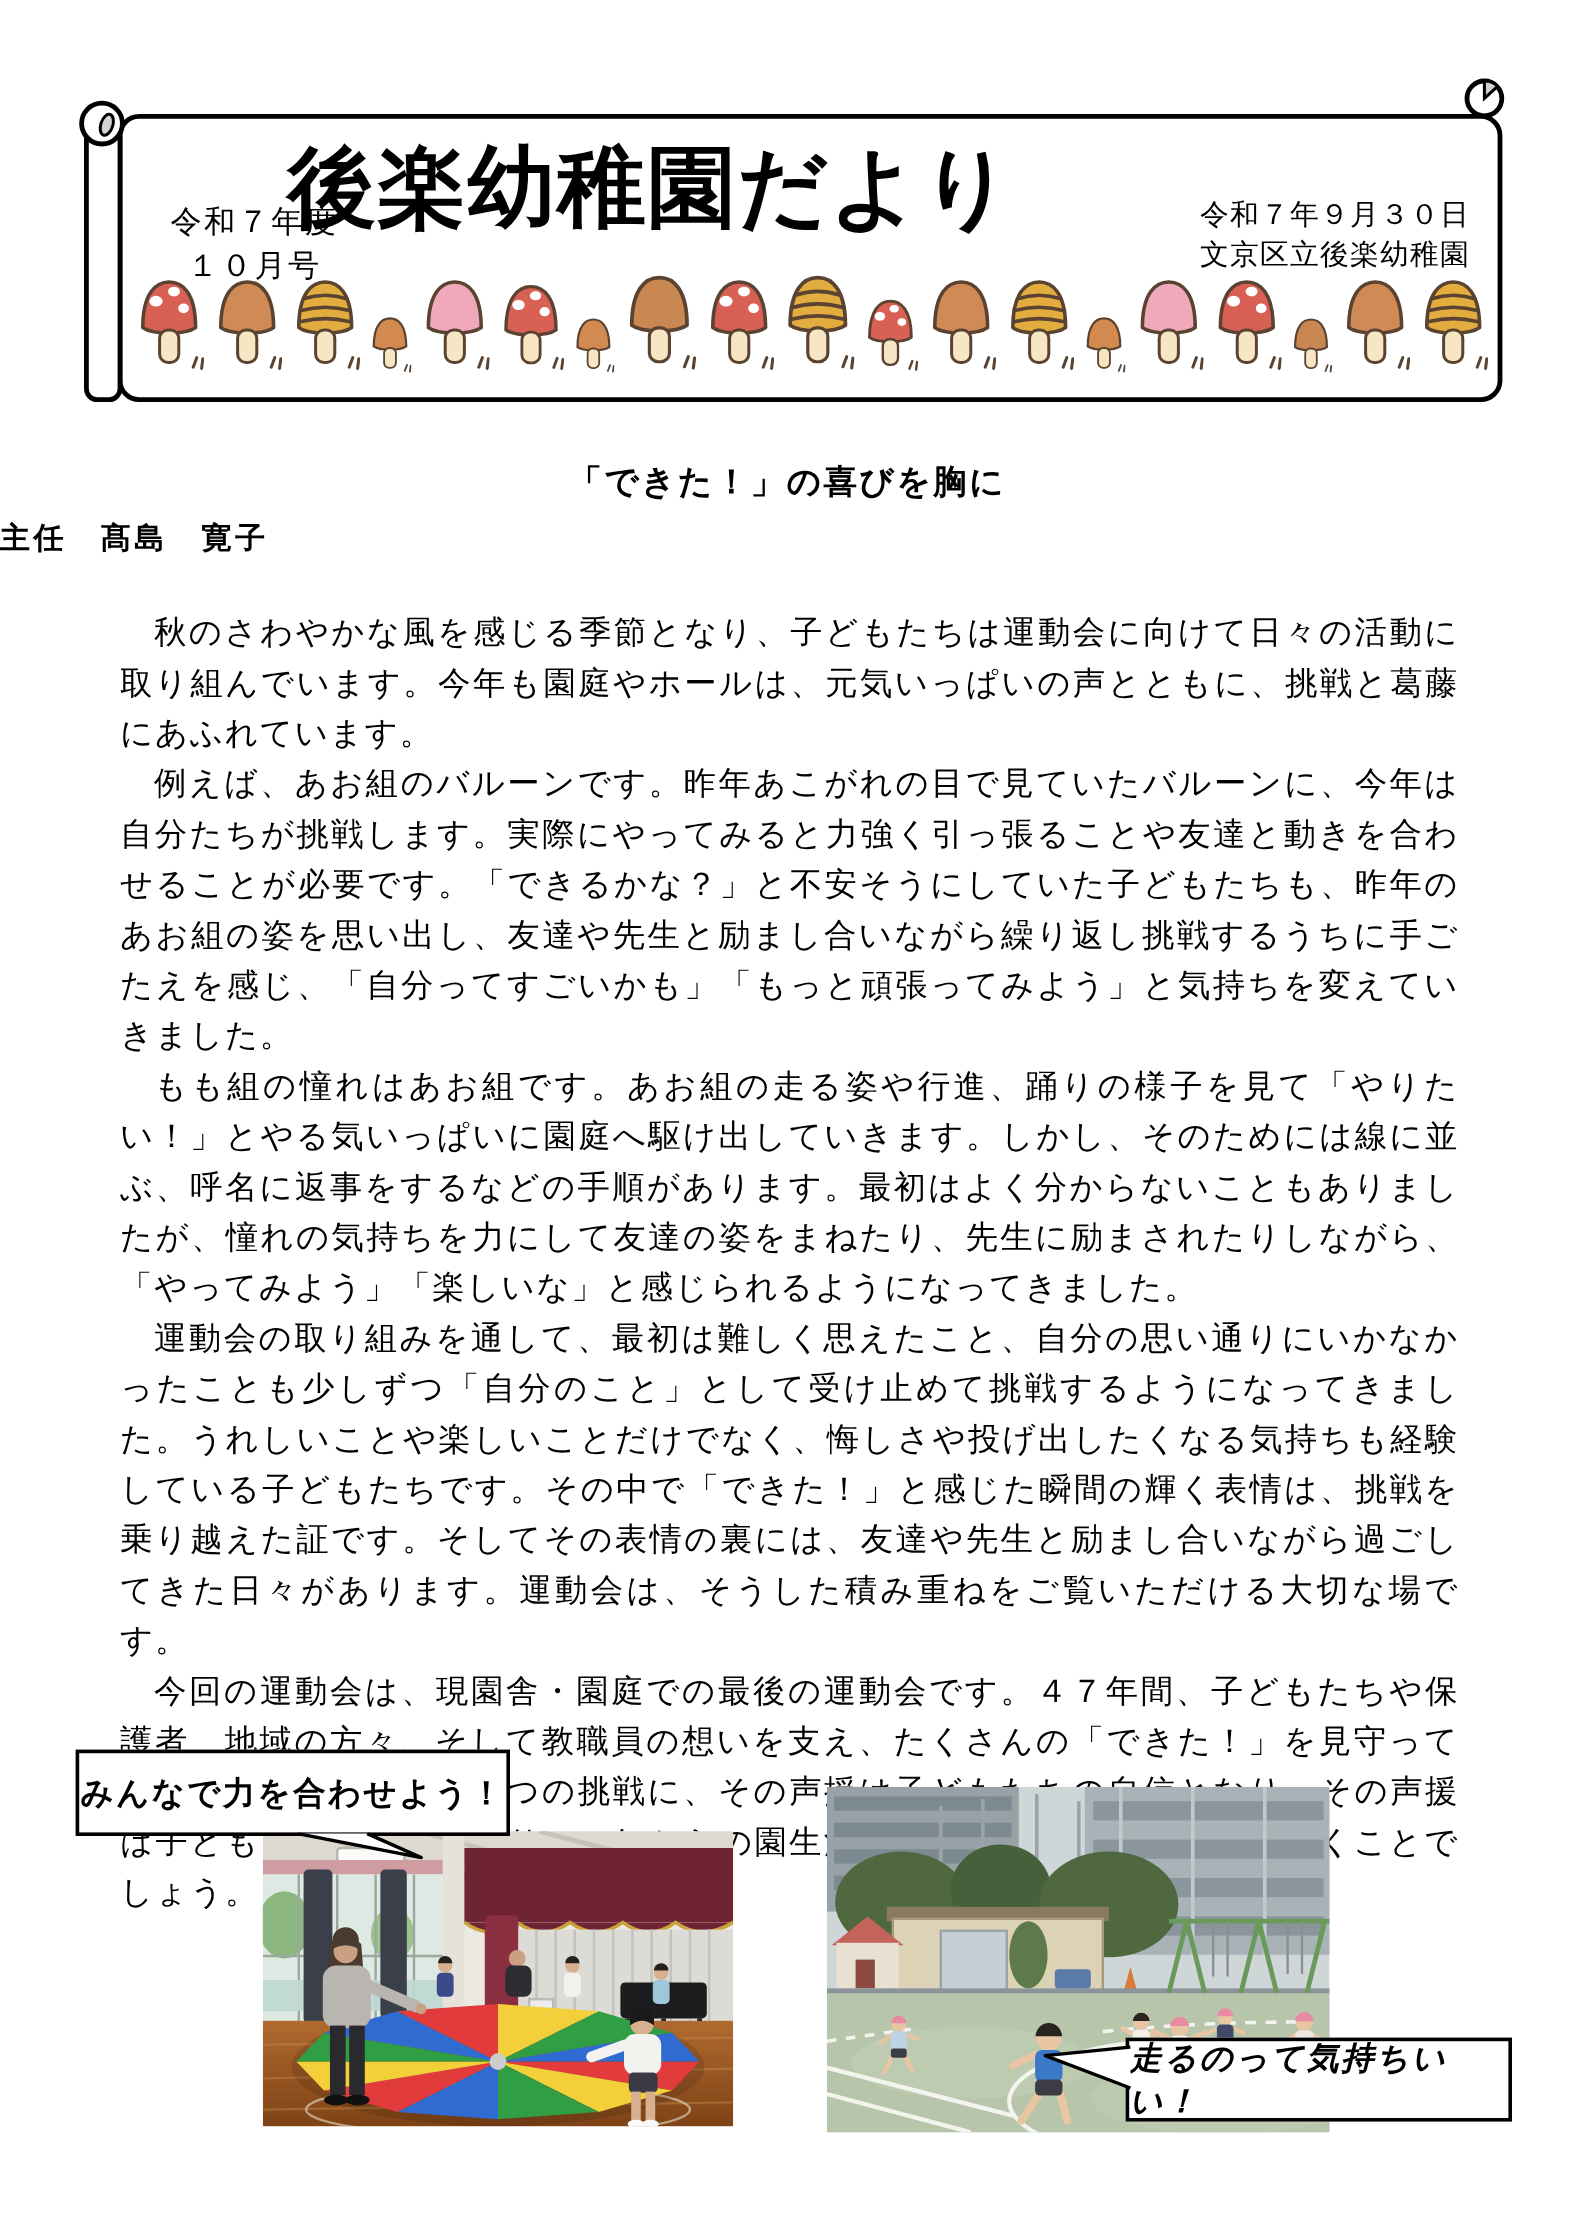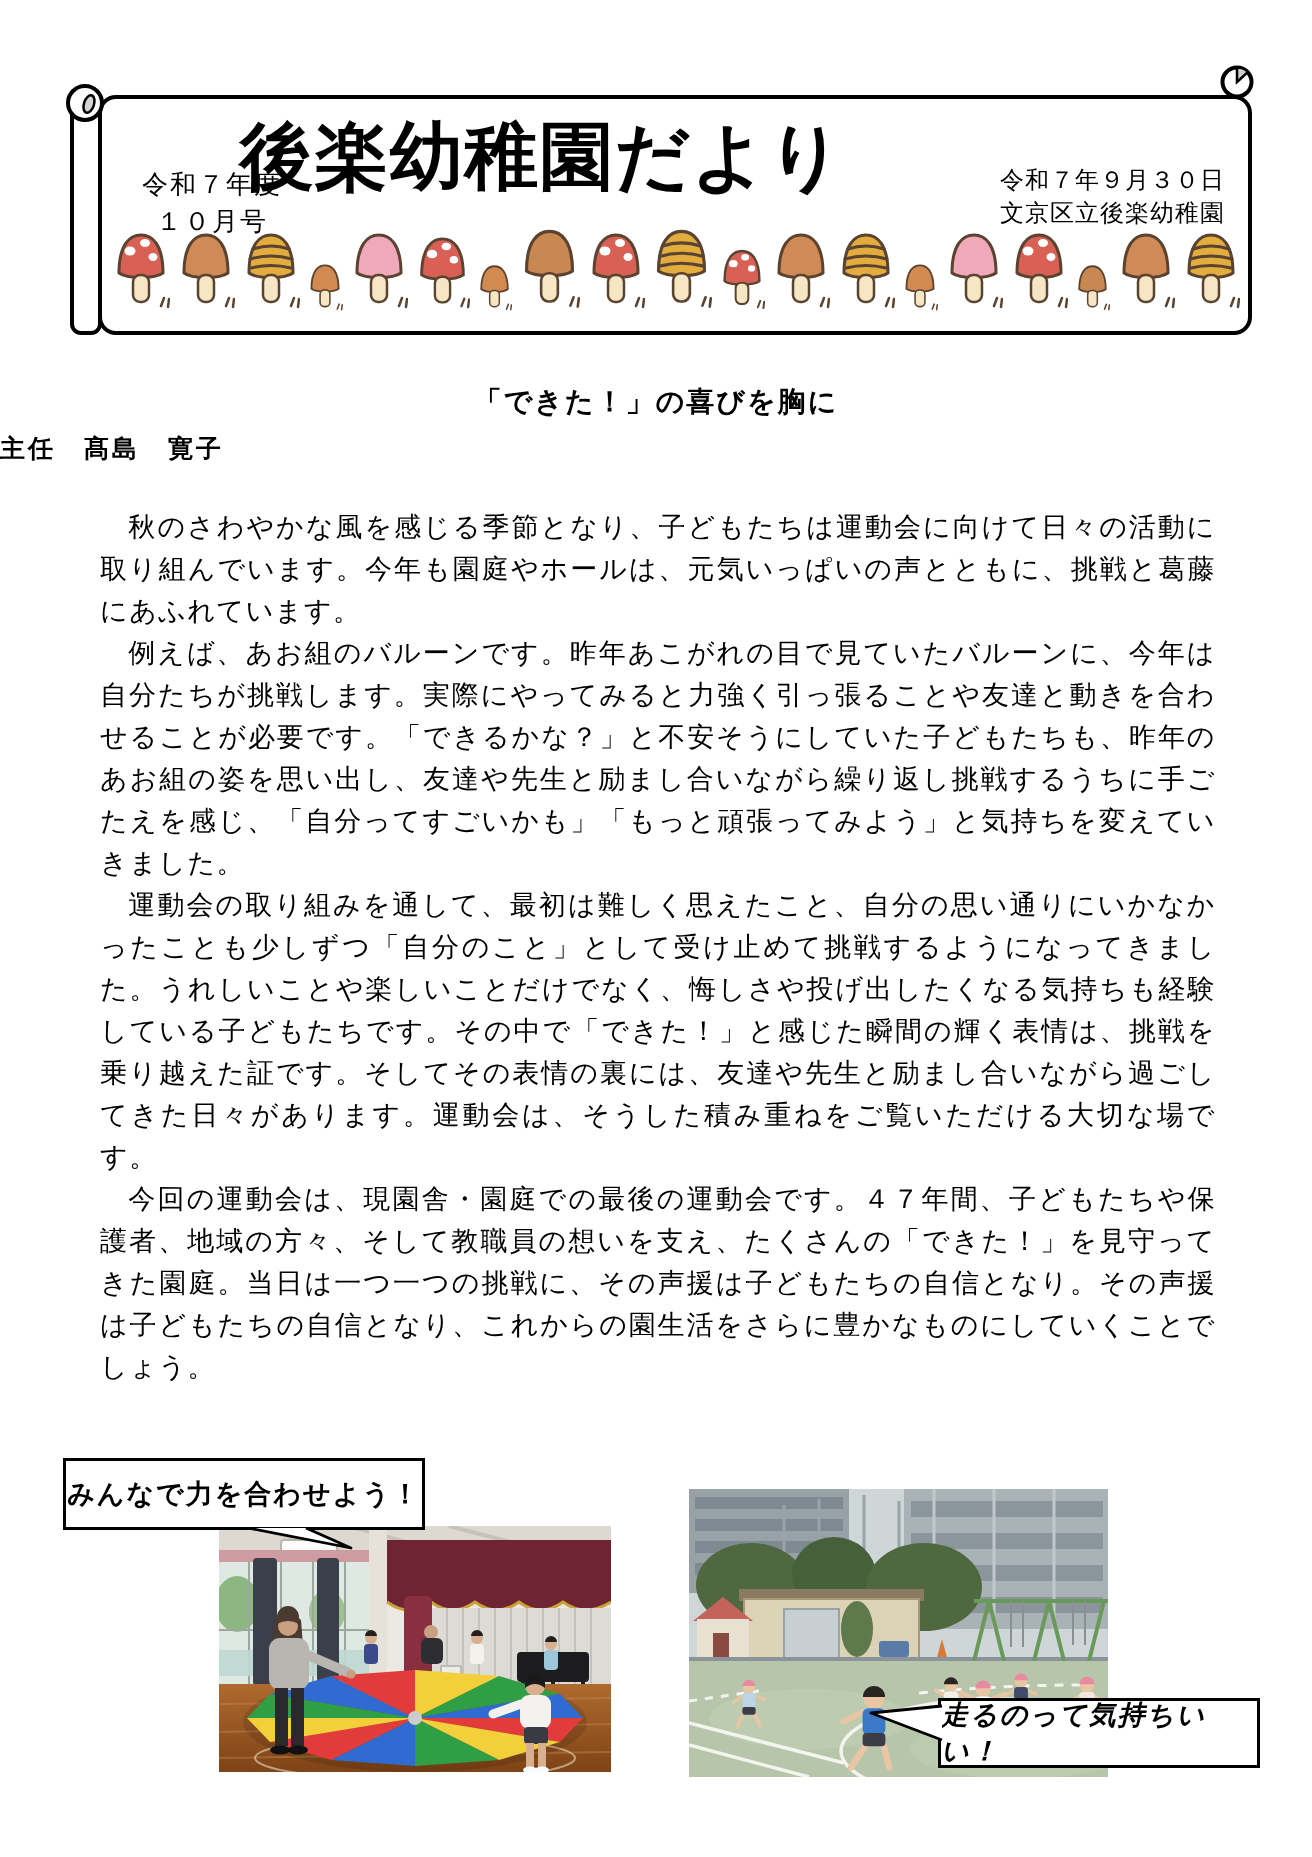--- a/index.html
+++ b/index.html
@@ -200,20 +200,21 @@
         <path d="M52,70 L49,78 M57,71 L56,79" stroke="#5a4330" stroke-width="2.5" stroke-linecap="round"></path>
       </svg>
     </div>
 
   <div class="article-title">「できた！」の喜びを胸に</div>
   <div class="article-author">主任　髙島　寛子</div>
 
   <div class="article-body">
     <p>秋のさわやかな風を感じる季節となり、子どもたちは運動会に向けて日々の活動に取り組んでいます。今年も園庭やホールは、元気いっぱいの声とともに、挑戦と葛藤にあふれています。</p>
     <p>例えば、あお組のバルーンです。昨年あこがれの目で見ていたバルーンに、今年は自分たちが挑戦します。実際にやってみると力強く引っ張ることや友達と動きを合わせることが必要です。「できるかな？」と不安そうにしていた子どもたちも、昨年のあお組の姿を思い出し、友達や先生と励まし合いながら繰り返し挑戦するうちに手ごたえを感じ、「自分ってすごいかも」「もっと頑張ってみよう」と気持ちを変えていきました。</p>
+    <p>もも組の憧れはあお組です。あお組の走る姿や行進、踊りの様子を見て「やりたい！」とやる気いっぱいに園庭へ駆け出していきます。しかし、そのためには線に並ぶ、呼名に返事をするなどの手順があります。最初はよく分からないこともありましたが、憧れの気持ちを力にして友達の姿をまねたり、先生に励まされたりしながら、「やってみよう」「楽しいな」と感じられるようになってきました。</p>
     <p>運動会の取り組みを通して、最初は難しく思えたこと、自分の思い通りにいかなかったことも少しずつ「自分のこと」として受け止めて挑戦するようになってきました。うれしいことや楽しいことだけでなく、悔しさや投げ出したくなる気持ちも経験している子どもたちです。その中で「できた！」と感じた瞬間の輝く表情は、挑戦を乗り越えた証です。そしてその表情の裏には、友達や先生と励まし合いながら過ごしてきた日々があります。運動会は、そうした積み重ねをご覧いただける大切な場です。</p>
     <p>今回の運動会は、現園舎・園庭での最後の運動会です。４７年間、子どもたちや保護者、地域の方々、そして教職員の想いを支え、たくさんの「できた！」を見守ってきた園庭。当日は一つ一つの挑戦に、その声援は子どもたちの自信となり。その声援は子どもたちの自信となり、これからの園生活をさらに豊かなものにしていくことでしょう。</p>
   </div>
 
   <svg class="photo photo-left" width="392" height="246" viewBox="0 0 392 246">
     <defs>
       <linearGradient id="wood" x1="0" y1="0" x2="0" y2="1">
         <stop offset="0" stop-color="#b06a2f"></stop>
           <stop offset="1" stop-color="#7e4316"></stop>
       </linearGradient>

